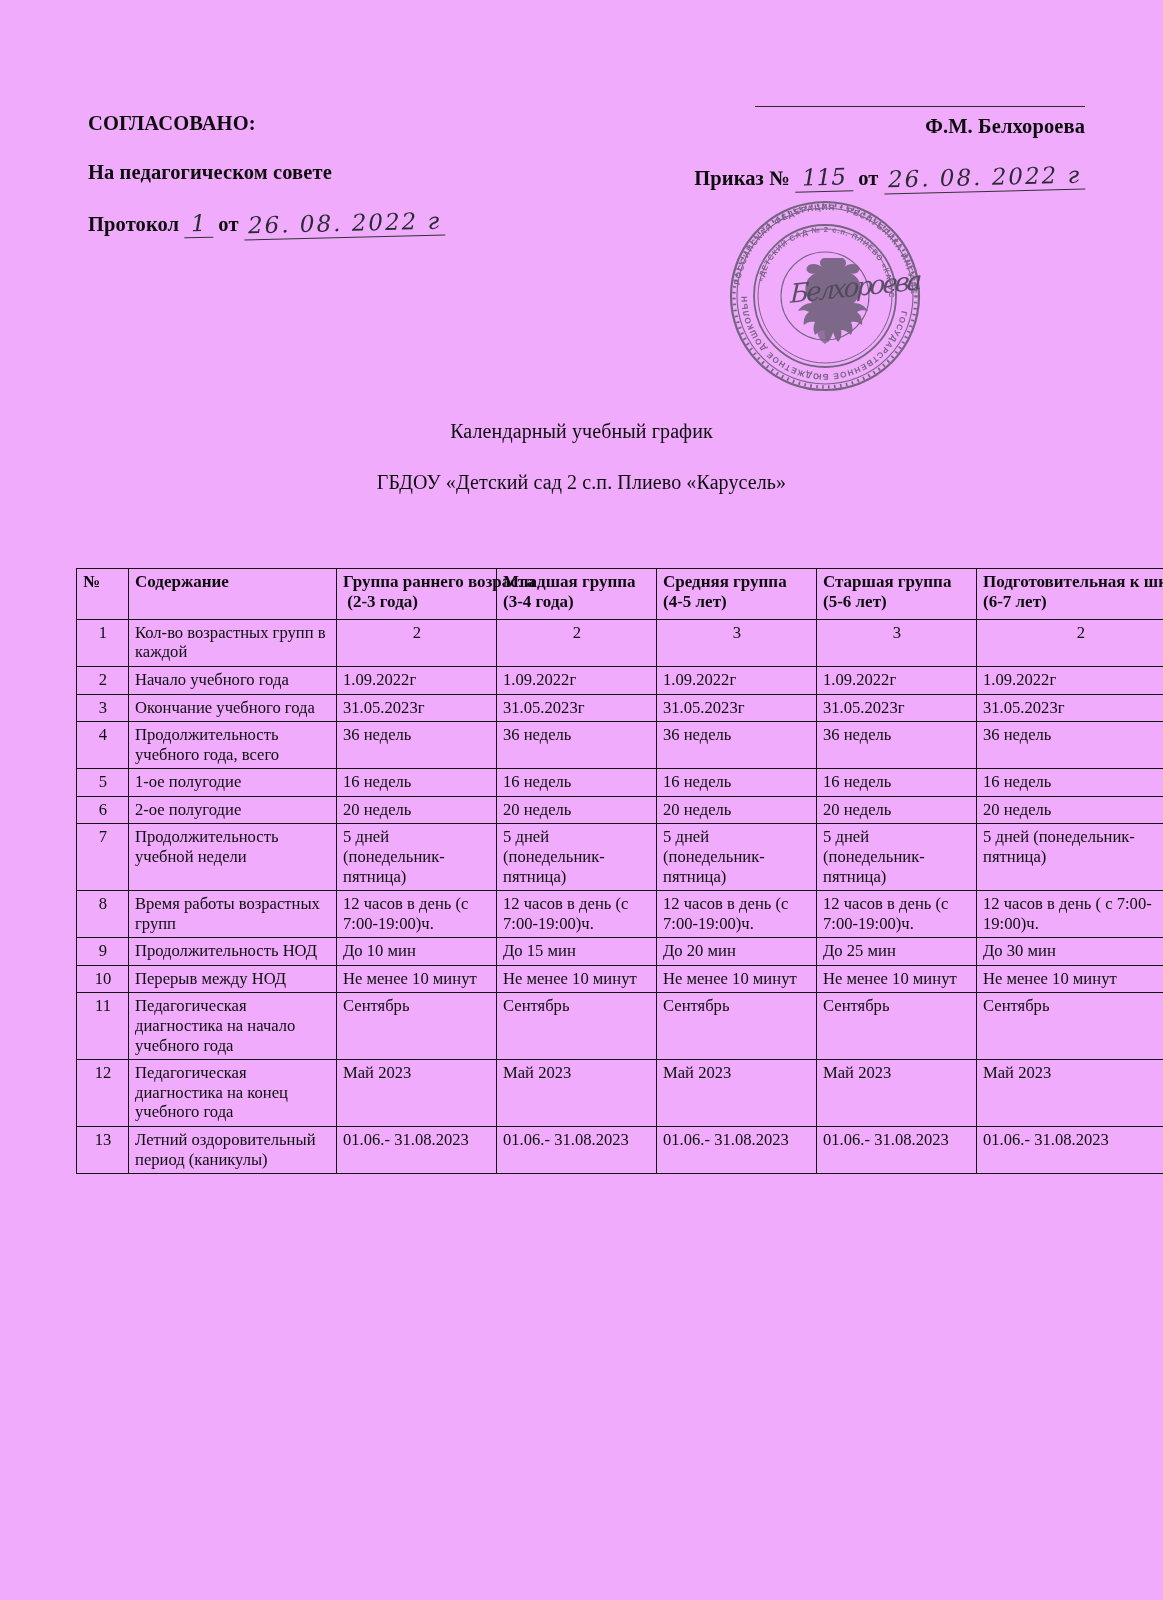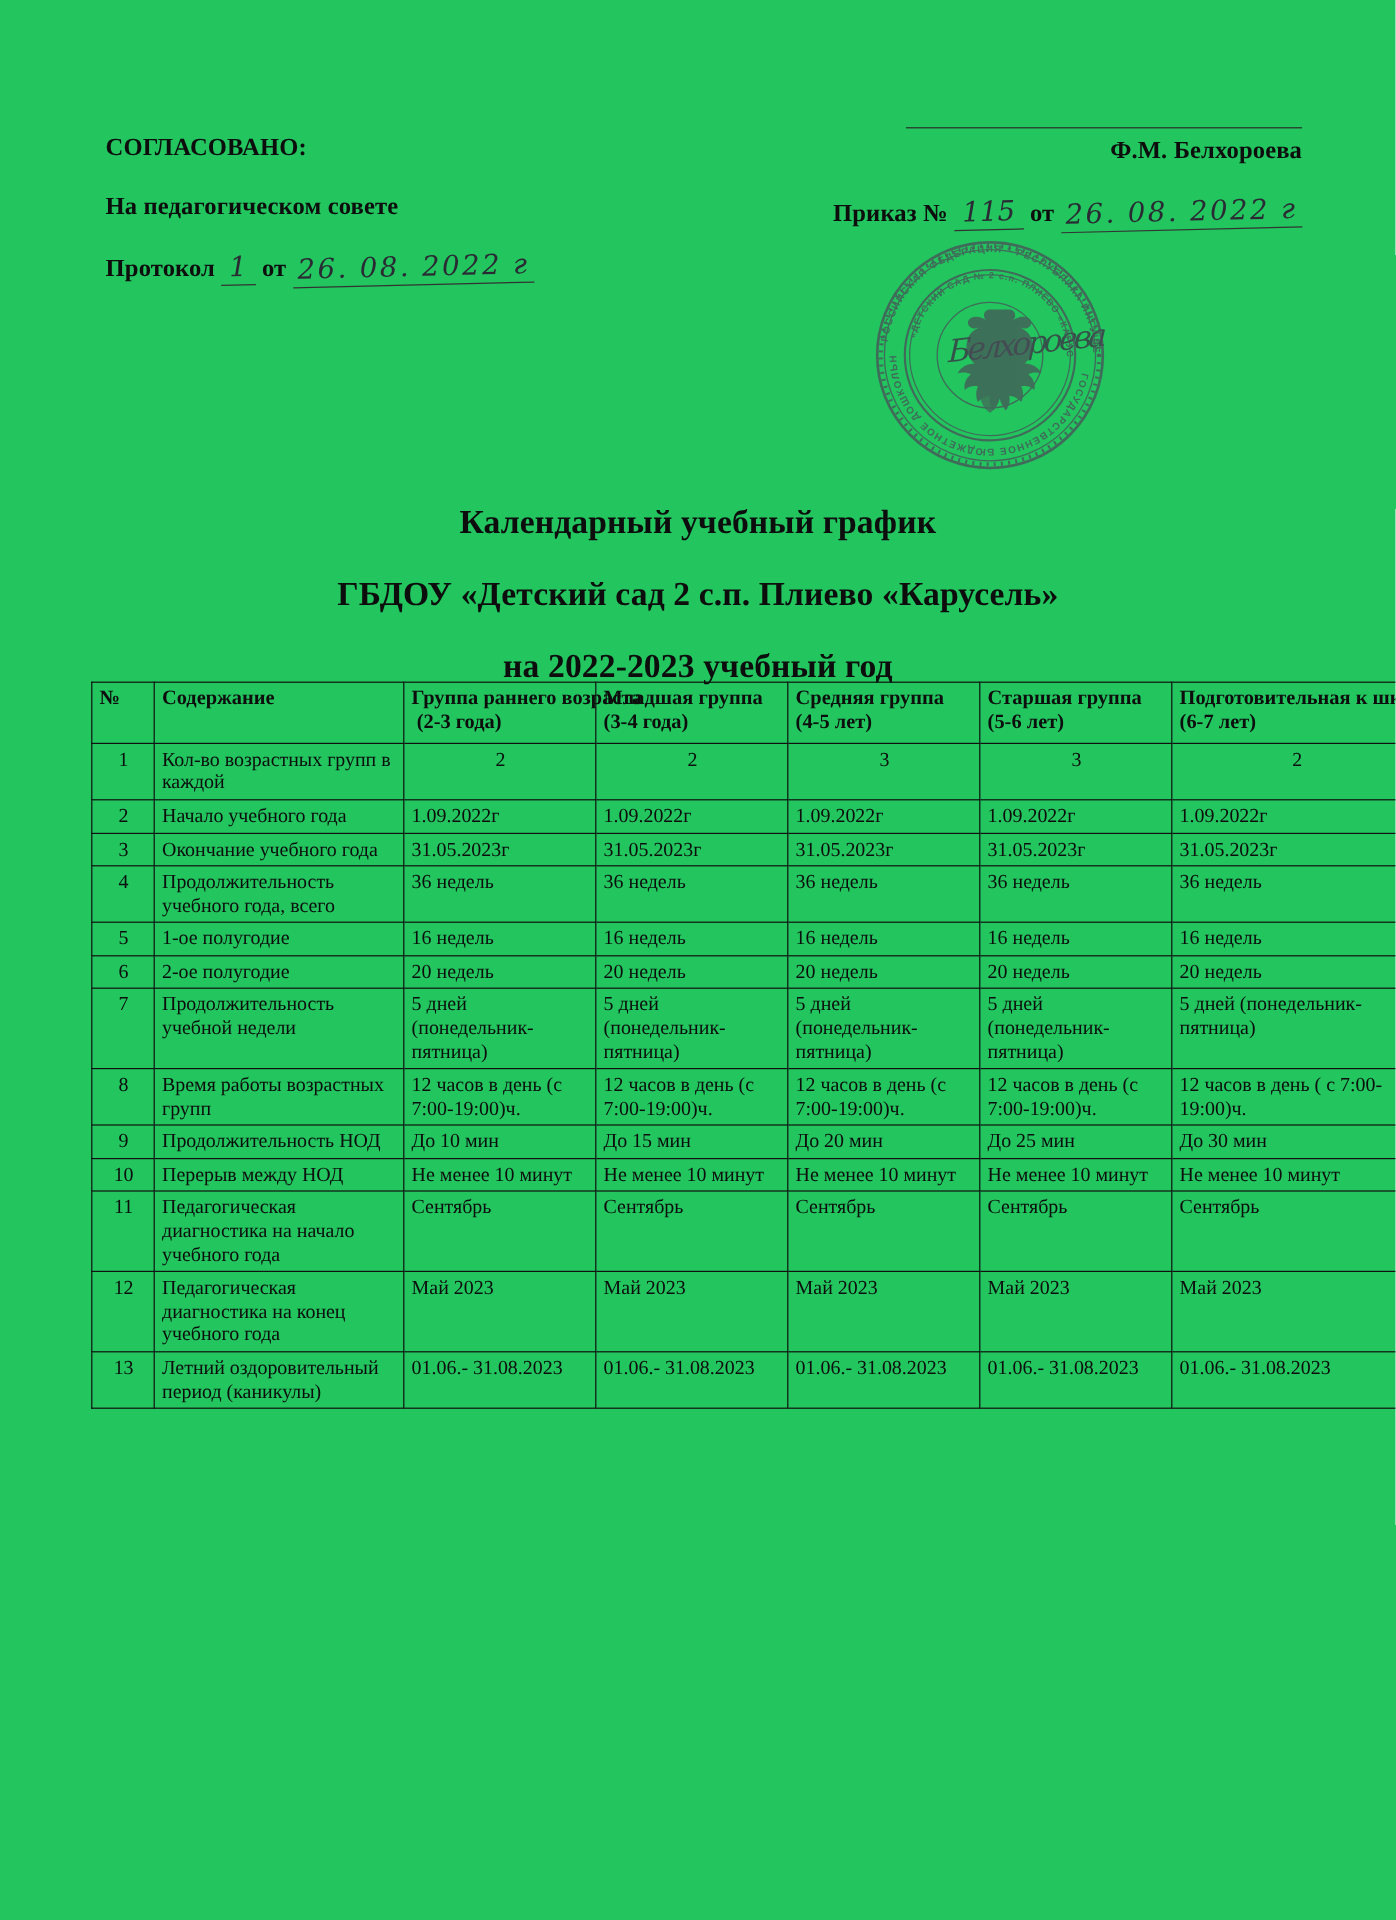--- a/index.html
+++ b/index.html
@@ -8,21 +8,21 @@
     background: #ffffff;
   }
   body {
     font-family: "Liberation Serif", "DejaVu Serif", serif;
     color: #0d0d0d;
   }
   .page {
     position: relative;
     width: 1163px;
     height: 1600px;
-    background: #22c55e;
+    background: #f0abfc;
     overflow: hidden;
   }
 
   
   .approval {
     position: absolute;
     top: 112px;
     left: 88px;
     right: 78px;
     height: 260px;
@@ -99,22 +99,22 @@
 
   
   .doc-title {
     position: absolute;
     top: 420px;
     left: 0;
     width: 100%;
     text-align: center;
   }
   .doc-title div {
-    font-weight: bold;
-    font-size: 28px;
+    font-weight: normal;
+    font-size: 20px;
     margin-bottom: 28px;
     letter-spacing: .1px;
   }
 
   
   .tbl-wrap {
     position: absolute;
     top: 568px;
     left: 76px;
     width: 1012px;
@@ -216,21 +216,20 @@
                1 4 3 7 5 10 3-3 4-8 3-12 4 0 7 2 10 5 2-4 2-9 0-13 4-1 8 0 11 3
                1-5-1-10-5-13 3-2 7-2 11-1 -3-5-8-8-14-8 5-5 8-12 6-19 -1-5-5-9-10-11
                3 1 6 1 8-1 2-2 2-5-1-7 -4-2-9-1-13 2 1-1 2-2 2-4 0-3-2-5-5-5z"></path>
       <path d="M92 108 h16 v26 c0 7-5 12-8 14 -3-2-8-7-8-14z" opacity=".85"></path>
     </g>
   </svg>
 
   <div class="doc-title">
     <div>Календарный учебный график</div>
     <div>ГБДОУ «Детский сад 2 с.п. Плиево «Карусель»</div>
-    <div>на 2022-2023 учебный год</div>
   </div>
 
   <div class="tbl-wrap">
     <table class="grid">
       <thead>
         <tr>
           <th class="c-num">№</th>
           <th class="c-content">Содержание</th>
           <th class="c-g">Группа&nbsp;раннего&nbsp;возраста<br>&nbsp;(2-3&nbsp;года)</th>
           <th class="c-g">Младшая&nbsp;группа<br>(3-4&nbsp;года)</th>

